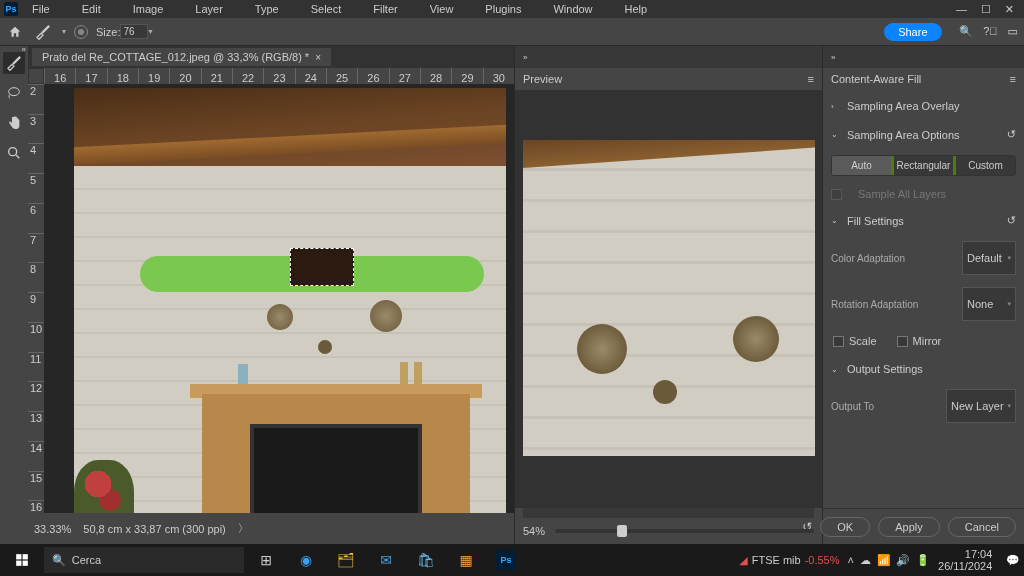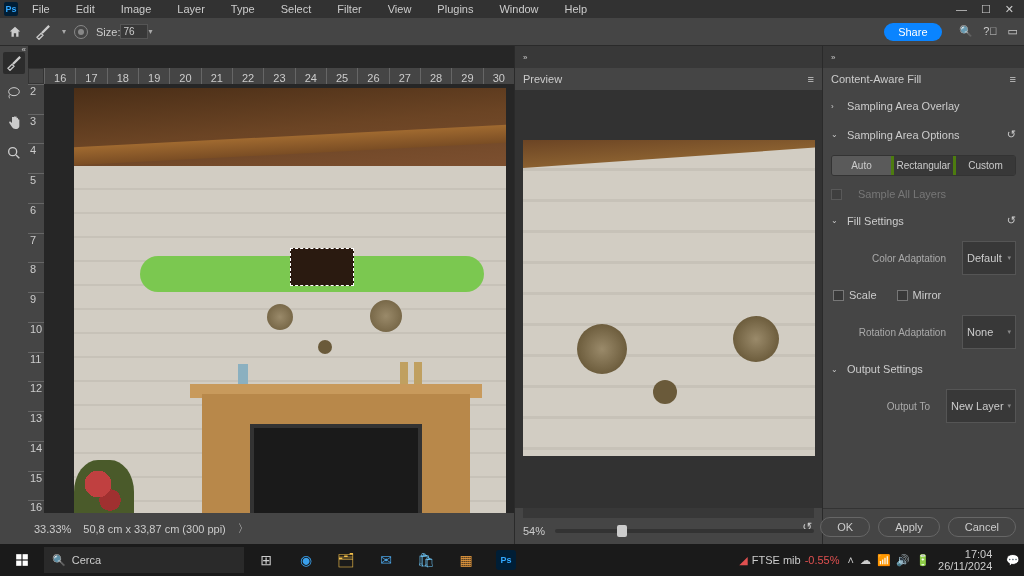--- a/index.html
+++ b/index.html
@@ -1,19 +1,19 @@
 <!DOCTYPE html>
 <html><head>
 <meta charset="utf-8">
 <style>
 *{margin:0;padding:0;box-sizing:border-box;font-family:'Segoe UI',Tahoma,sans-serif;font-size:11px;color:#ccc;user-select:none}
 body{width:1024px;height:576px;background:#323232;overflow:hidden;display:flex;flex-direction:column}
 .titlebar{height:18px;background:#323232;display:flex;align-items:center;padding:0 4px}
 .ps-logo{width:14px;height:14px;background:#001e36;color:#31a8ff;display:flex;align-items:center;justify-content:center;font-size:9px;font-weight:bold;border-radius:2px;margin-right:6px}
-.menubar{display:flex;gap:10px}
+.menubar{display:flex;gap:16px}
 .menubar span{padding:2px 8px;cursor:default}
 .win-controls{margin-left:auto;display:flex;gap:14px;padding-right:6px;font-size:11px}
 .win-controls span{cursor:default}
 .optbar{height:28px;background:#454545;border-bottom:1px solid #2a2a2a;display:flex;align-items:center;padding:0 6px;gap:8px}
 .home-icon{width:18px;height:18px;display:flex;align-items:center;justify-content:center}
 .brush-icon{width:22px;height:18px;display:flex;align-items:center;justify-content:center}
 .size-ctrl{display:flex;align-items:center;gap:0}
 .size-ctrl input{width:28px;background:#383838;border:1px solid #555;color:#ccc;padding:1px 2px;font-size:10px}
 .chev{font-size:8px;color:#aaa}
 .share-btn{margin-left:auto;background:#0a84ff;color:#fff;padding:3px 14px;border-radius:12px;font-size:11px}
@@ -67,21 +67,21 @@
 .caf-body{flex:1;padding:6px 8px;display:flex;flex-direction:column;gap:8px;font-size:10px;overflow:auto}
 .section{display:flex;align-items:center;gap:6px;padding:4px 0}
 .section .arr{font-size:8px;width:10px}
 .section .reset{margin-left:auto;font-size:11px}
 .seg{display:flex;border:1px solid #333;border-radius:3px;overflow:hidden;margin:2px 0}
 .seg div{flex:1;text-align:center;padding:4px 0;background:#383838;font-size:10px}
 .seg div.active{background:#5a5a5a}
 .seg div+div{border-left:3px solid #4d7c0f}
 .muted{color:#777}
 .row{display:flex;align-items:center;gap:16px;padding:2px 0}
-.row label{flex:1;text-align:right;font-size:10px;color:#aaa}
+.row label{flex:1;text-align:left;font-size:10px;color:#aaa}
 .dd{background:#383838;border:1px solid #555;padding:10px 4px;font-size:10px;min-width:54px;display:flex;justify-content:space-between;align-items:center}
 .dd .ch{font-size:7px;color:#888}
 .chk{width:11px;height:11px;border:1px solid #777;background:#383838}
 .caf-footer{height:36px;display:flex;align-items:center;justify-content:flex-end;gap:8px;padding:0 8px;border-top:1px solid #333}
 .btn{border:1px solid #666;border-radius:12px;padding:3px 16px;font-size:11px;background:#454545}
 .icon-reset{font-size:12px}
 .taskbar{height:32px;background:#1a1a1a;display:flex;align-items:center;padding:0 4px;gap:4px}
 .tb-item{width:36px;height:28px;display:flex;align-items:center;justify-content:center;font-size:14px}
 .search{width:200px;height:26px;background:#2a2a2a;display:flex;align-items:center;padding:0 8px;gap:6px;font-size:11px;color:#888}
 .tb-right{margin-left:auto;display:flex;align-items:center;gap:8px;font-size:10px}
@@ -165,20 +165,26 @@
       </div>
     <div class="tool">
         <svg width="16" height="16" viewBox="0 0 24 24" fill="none" stroke="#ccc" stroke-width="2">
           <circle cx="10" cy="10" r="6"></circle>
           <path d="M15 15l5 5"></path>
         </svg>
       </div>
   </div>
 
   <div class="canvas-area">
+    <div class="tabbar">
+      <div class="tab">
+        <span>Prato del Re_COTTAGE_012.jpeg @ 33,3% (RGB/8) *</span>
+        <span class="x">×</span>
+      </div>
+    </div>
     <div class="rulers-corner"></div>
     <div class="ruler-h">
       <span>16</span>
         <span>17</span>
         <span>18</span>
         <span>19</span>
         <span>20</span>
         <span>21</span>
         <span>22</span>
         <span>23</span>
@@ -290,35 +296,35 @@
         <span>Fill Settings</span>
         <span class="reset icon-reset">↺</span>
       </div>
       <div class="row">
         <label>Color Adaptation</label>
         <div class="dd">
             <span>Default</span>
             <span class="ch">▾</span>
           </div>
       </div>
-      <div class="row" style="gap:20px;padding:4px 2px">
-        <div style="display:flex;align-items:center;gap:5px">
-            <div class="chk"></div>
-            <span>Scale</span>
-          </div>
-        <div style="display:flex;align-items:center;gap:5px">
-            <div class="chk"></div>
-            <span>Mirror</span>
-          </div>
-      </div>
       <div class="row">
         <label>Rotation Adaptation</label>
         <div class="dd">
             <span>None</span>
             <span class="ch">▾</span>
+          </div>
+      </div>
+      <div class="row" style="gap:20px;padding:4px 2px">
+        <div style="display:flex;align-items:center;gap:5px">
+            <div class="chk"></div>
+            <span>Scale</span>
+          </div>
+        <div style="display:flex;align-items:center;gap:5px">
+            <div class="chk"></div>
+            <span>Mirror</span>
           </div>
       </div>
       <div class="section">
         <span class="arr">⌄</span>
         <span>Output Settings</span>
       </div>
       <div class="row">
         <label>Output To</label>
         <div class="dd" style="min-width:70px">
             <span>New Layer</span>

